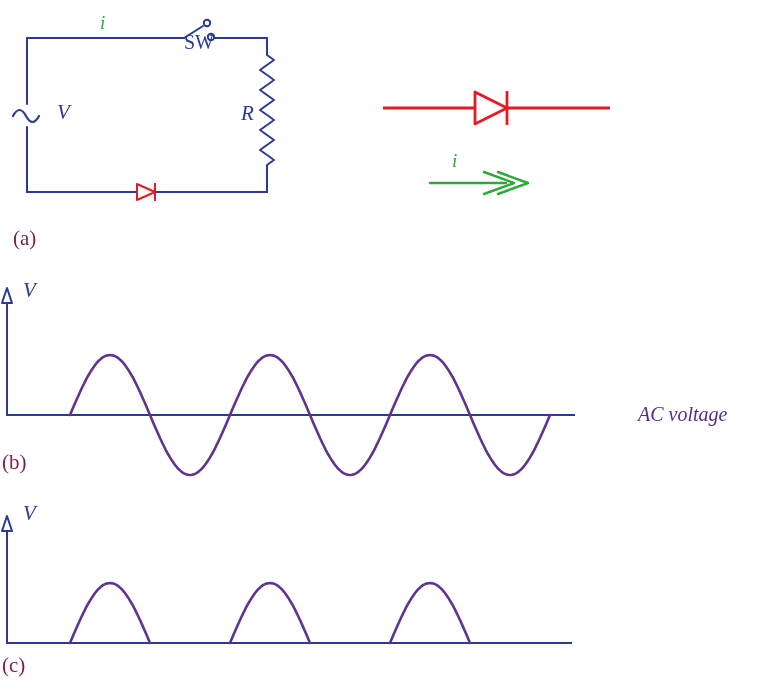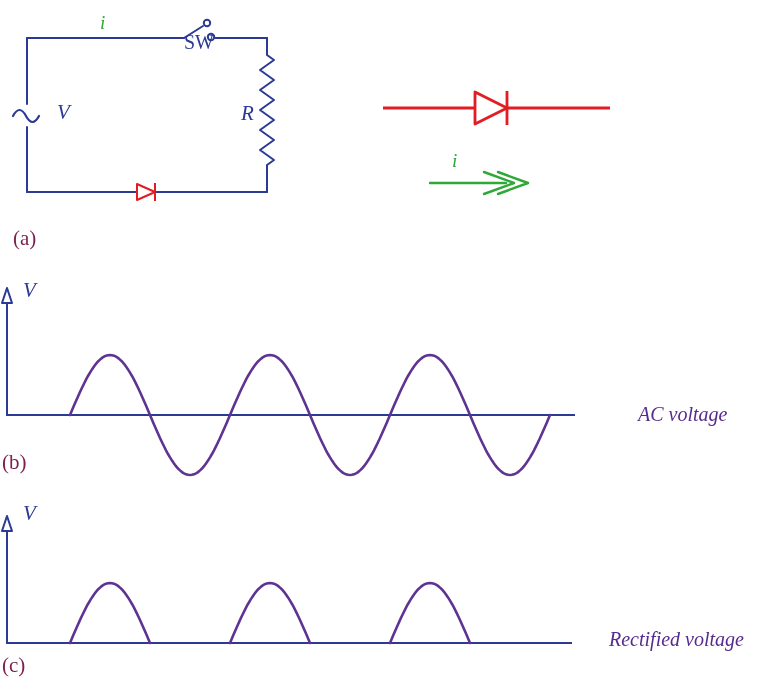--- a/index.html
+++ b/index.html
@@ -87,15 +87,14 @@
   <span class="lbl maroon sz21" style="left:13px;top:228px;">(a)</span>
 
   <span class="lbl green ital sz19" style="left:452px;top:151px;">i</span>
 
   <span class="lbl blue ital sz21" style="left:23px;top:280px;">V</span>
   <span class="lbl maroon sz21" style="left:2px;top:452px;">(b)</span>
   <span class="lbl caption" style="left:638px;top:404px;">AC voltage</span>
 
   <span class="lbl blue ital sz21" style="left:23px;top:503px;">V</span>
   <span class="lbl maroon sz21" style="left:2px;top:655px;">(c)</span>
-  <span class="lbl caption" style="left:609px;top:629px;">Rectified voltage</span>
 
 </div>
 
 </body></html>

